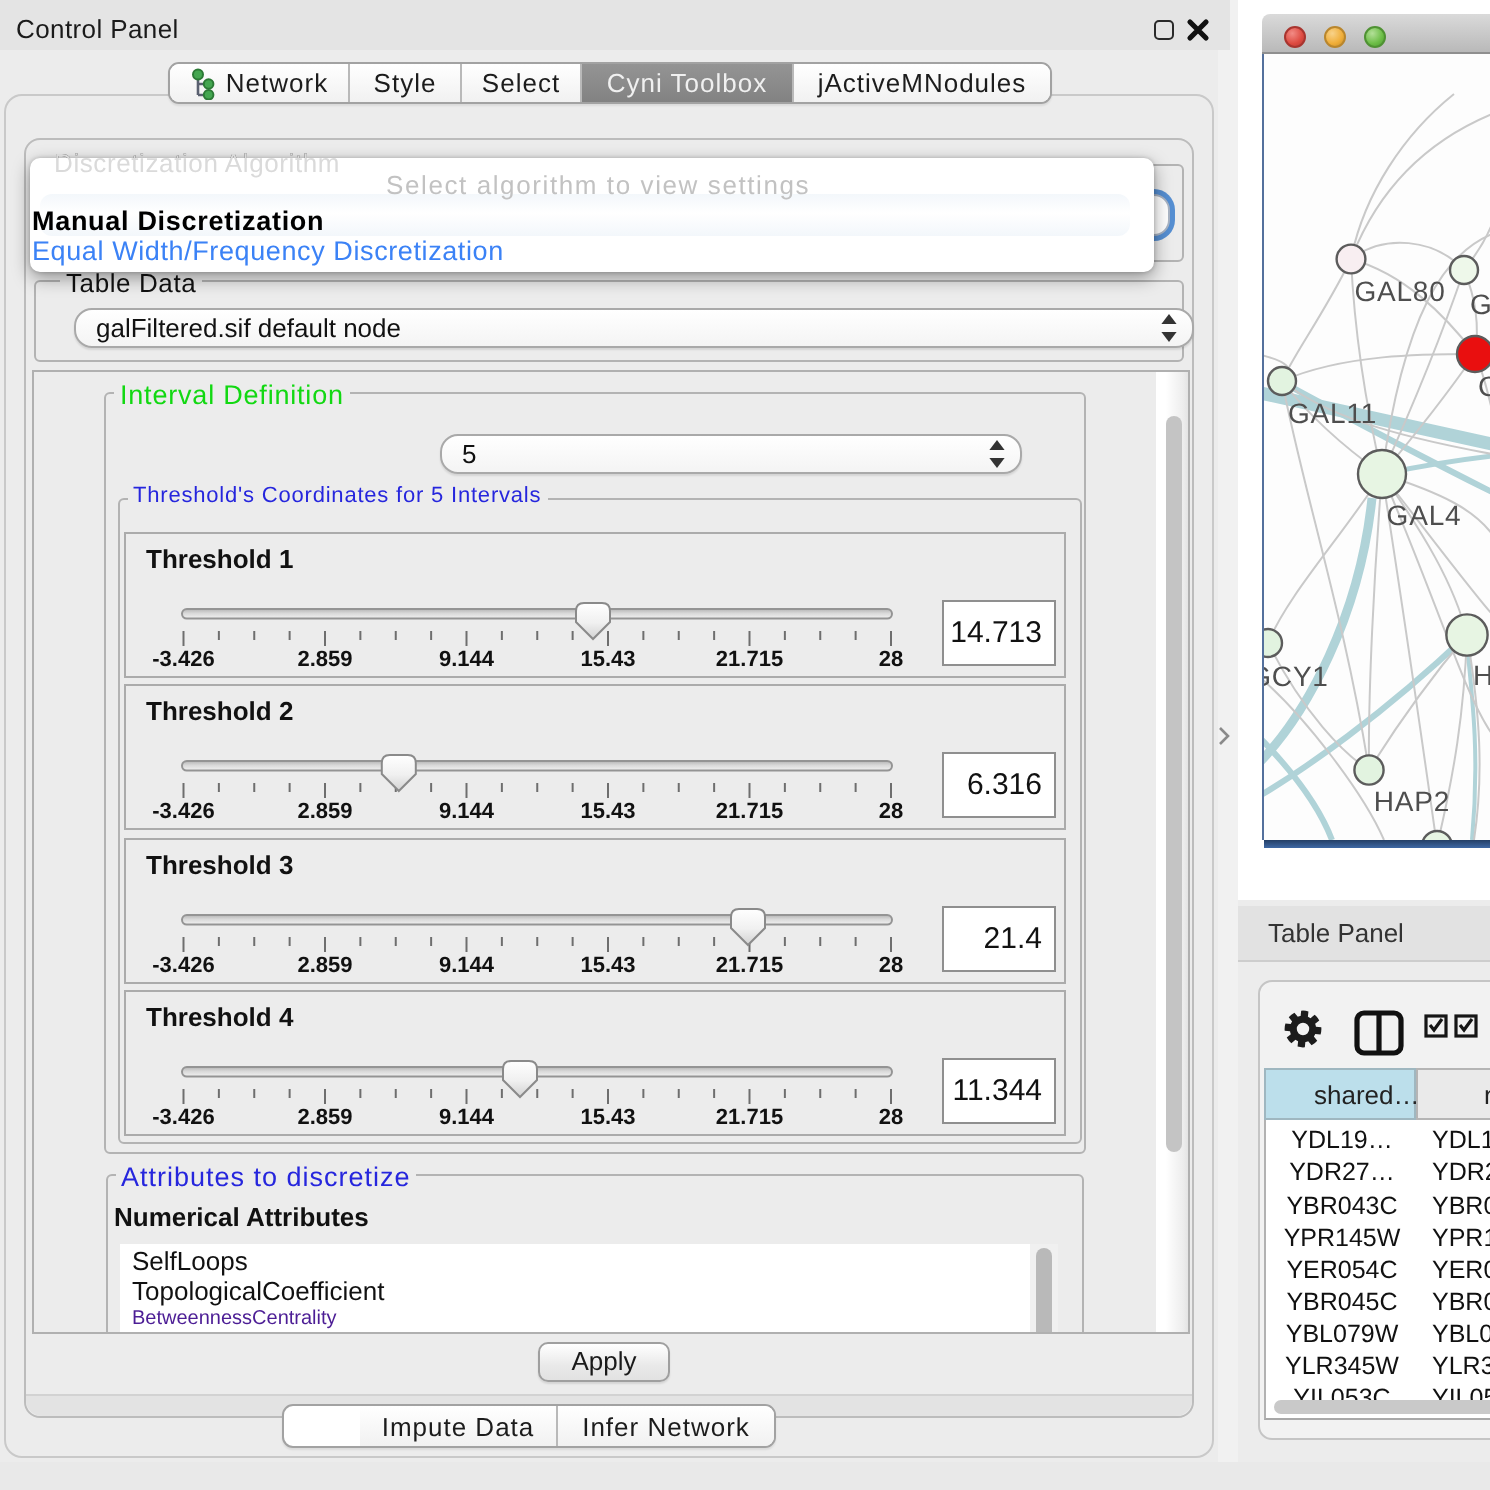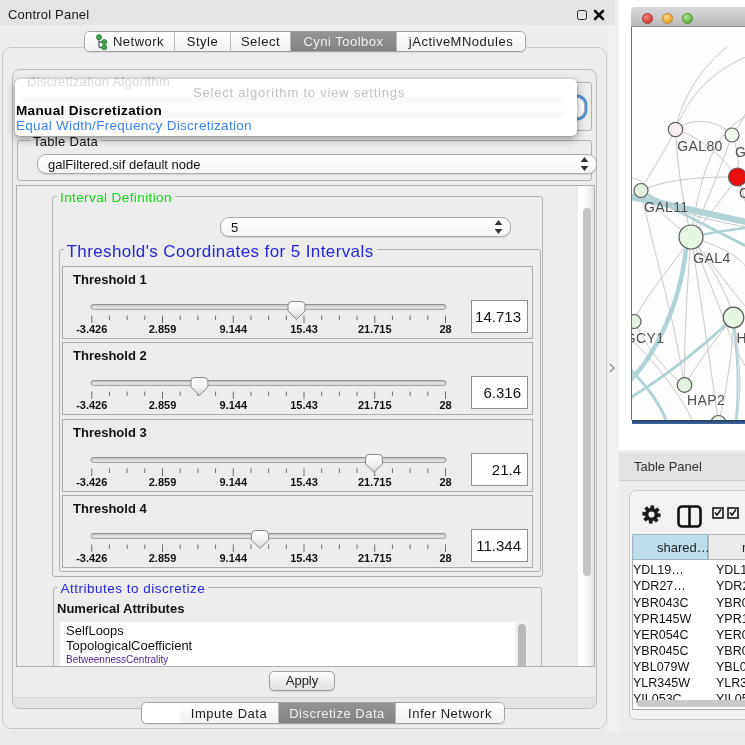--- a/index.html
+++ b/index.html
@@ -57,21 +57,21 @@
 .light { position:absolute; top:6px; width:11px; height:11px; border-radius:50%; }
 #netcanvas { position:absolute; left:12px; top:27px; width:113.5px; height:393px; background:#fdfdfd; overflow:hidden; border-left:1px solid #54709c; }
 #netshadow { position:absolute; left:12.5px; top:420px; width:113.5px; height:4px; background:linear-gradient(#243f66,#3e68a4); }
 #tpbar { left:619px; top:453px; width:126px; height:28px; background:#e2e2e2; border-bottom:1px solid #cdcdcd; }
 #tpbar .t { position:absolute; left:15px; top:6px; font-size:13px; color:#333; }
 #tblbox { left:629px; top:490px; width:130px; height:230px; border:1px solid #c5c5c5; border-radius:7px; background:#f2f2f2; }
 
 #tbl { position:absolute; left:2px; top:43px; width:127px; height:175.5px; background:#fff; overflow:hidden; border-left:1px solid #b2b2b2; border-bottom:1px solid #a8a8a8; }
 .hcell { position:absolute; top:0; z-index:3; height:26px; font-size:13px; color:#222; text-align:center; line-height:26px;padding-left:24px; }
 .row { position:absolute; width:200px; height:16.2px; font-size:12.5px; color:#111; }
-.c1 { position:absolute; left:0; width:76px; }
+.c1 { position:absolute; left:0; width:76px; text-align:center; }
 .c2 { position:absolute; left:83px; }
 </style>
 </head>
 <body>
 <div id="root">
 
   <div id="hdr" class="abs">
       <span class="t">Control Panel</span>
     </div>
   <div class="abs" style="left:577px;top:10px;width:10px;height:10px;border:1.8px solid #2a2a2a;border-radius:2.5px;"></div>
@@ -123,21 +123,21 @@
     <div class="grp" style="left:35px;top:10px;width:491px;height:381px;"></div>
     <div class="grpLbl" style="left:40px;top:4px;color:#12d812;font-size:13.5px;letter-spacing:0.4px;">Interval Definition</div>
     <div class="combo" style="left:203px;top:31px;width:291px;height:20px;">
       <span class="txt">5</span>
       <svg class="stepper" viewBox="0 0 9 14">
           <path d="M4.5 0 L8.3 5 H0.7 Z" fill="#333"></path>
           <path d="M4.5 14 L8.3 9 H0.7 Z" fill="#333"></path>
         </svg>
     </div>
     <div class="grp" style="left:42px;top:63px;width:482px;height:323px;"></div>
-    <div class="grpLbl" style="left:46.5px;top:56px;color:#2626dd;font-size:17px;letter-spacing:0.4px;">Threshold's Coordinates for 5 Intervals</div>
+    <div class="grpLbl" style="left:46.5px;top:56px;color:#2626dd;font-size:11px;letter-spacing:0.4px;">Threshold's Coordinates for 5 Intervals</div>
 
     <div class="thr" style="top:80px;left:45px;">
       <div class="ttl">Threshold 1</div>
       <svg width="471" height="73" viewBox="0 0 471 73" class="sl">
           <rect x="28" y="37.5" width="355" height="4.8" rx="2.4" fill="url(#tg)" stroke="#949494" stroke-width="1"></rect>
           <line x1="28.75" y1="48.5" x2="28.75" y2="56" stroke="#6e6e6e" stroke-width="1"></line>
           <line x1="46.4375" y1="48.5" x2="46.4375" y2="53" stroke="#6e6e6e" stroke-width="1"></line>
           <line x1="64.125" y1="48.5" x2="64.125" y2="53" stroke="#6e6e6e" stroke-width="1"></line>
           <line x1="81.8125" y1="48.5" x2="81.8125" y2="53" stroke="#6e6e6e" stroke-width="1"></line>
           <line x1="99.5" y1="48.5" x2="99.5" y2="56" stroke="#6e6e6e" stroke-width="1"></line>
@@ -282,21 +282,20 @@
       <div style="position:absolute;left:6px;top:32.4px;font-size:10px;color:#4c1d95;">BetweennessCentrality</div>
       <div style="position:absolute;right:0;top:0;width:14px;height:47px;background:#f0f0f0;"></div>
       <div style="position:absolute;right:3px;top:2px;width:8px;height:60px;border-radius:4px;background:#b9b9b9;"></div>
     </div>
   </div>
 
   <div id="apply" class="abs">Apply</div>
 
   <div id="tabsBot" class="seg abs">
     <div class="s" style="width:99px;font-size:13px;">Impute Data</div>
-    <div class="s sel" style="width:117px;font-size:13px;">Discretize Data</div>
     <div class="s" style="width:108px;font-size:13px;">Infer Network</div>
   </div>
 
   <div id="popup" class="abs">
     <div style="position:absolute;left:5px;top:18px;width:545px;height:21px;background:linear-gradient(#f3f7fb,#fff 45%,#f3f7fb);border-radius:6px;"></div>
     <div style="position:absolute;left:12px;top:-5px;font-size:13px;color:#dadada;letter-spacing:0.3px;">Discretization Algorithm</div>
     <div style="position:absolute;left:178px;top:6px;font-size:13px;color:#c2c2c2;letter-spacing:0.8px;">Select algorithm to view settings</div>
     <div style="position:absolute;left:1px;top:24px;font-size:13.5px;font-weight:bold;color:#000;letter-spacing:0.35px;">Manual Discretization</div>
     <div style="position:absolute;left:1px;top:38.5px;font-size:13.5px;color:#3b82f6;letter-spacing:0.3px;">Equal Width/Frequency Discretization</div>
   </div>

